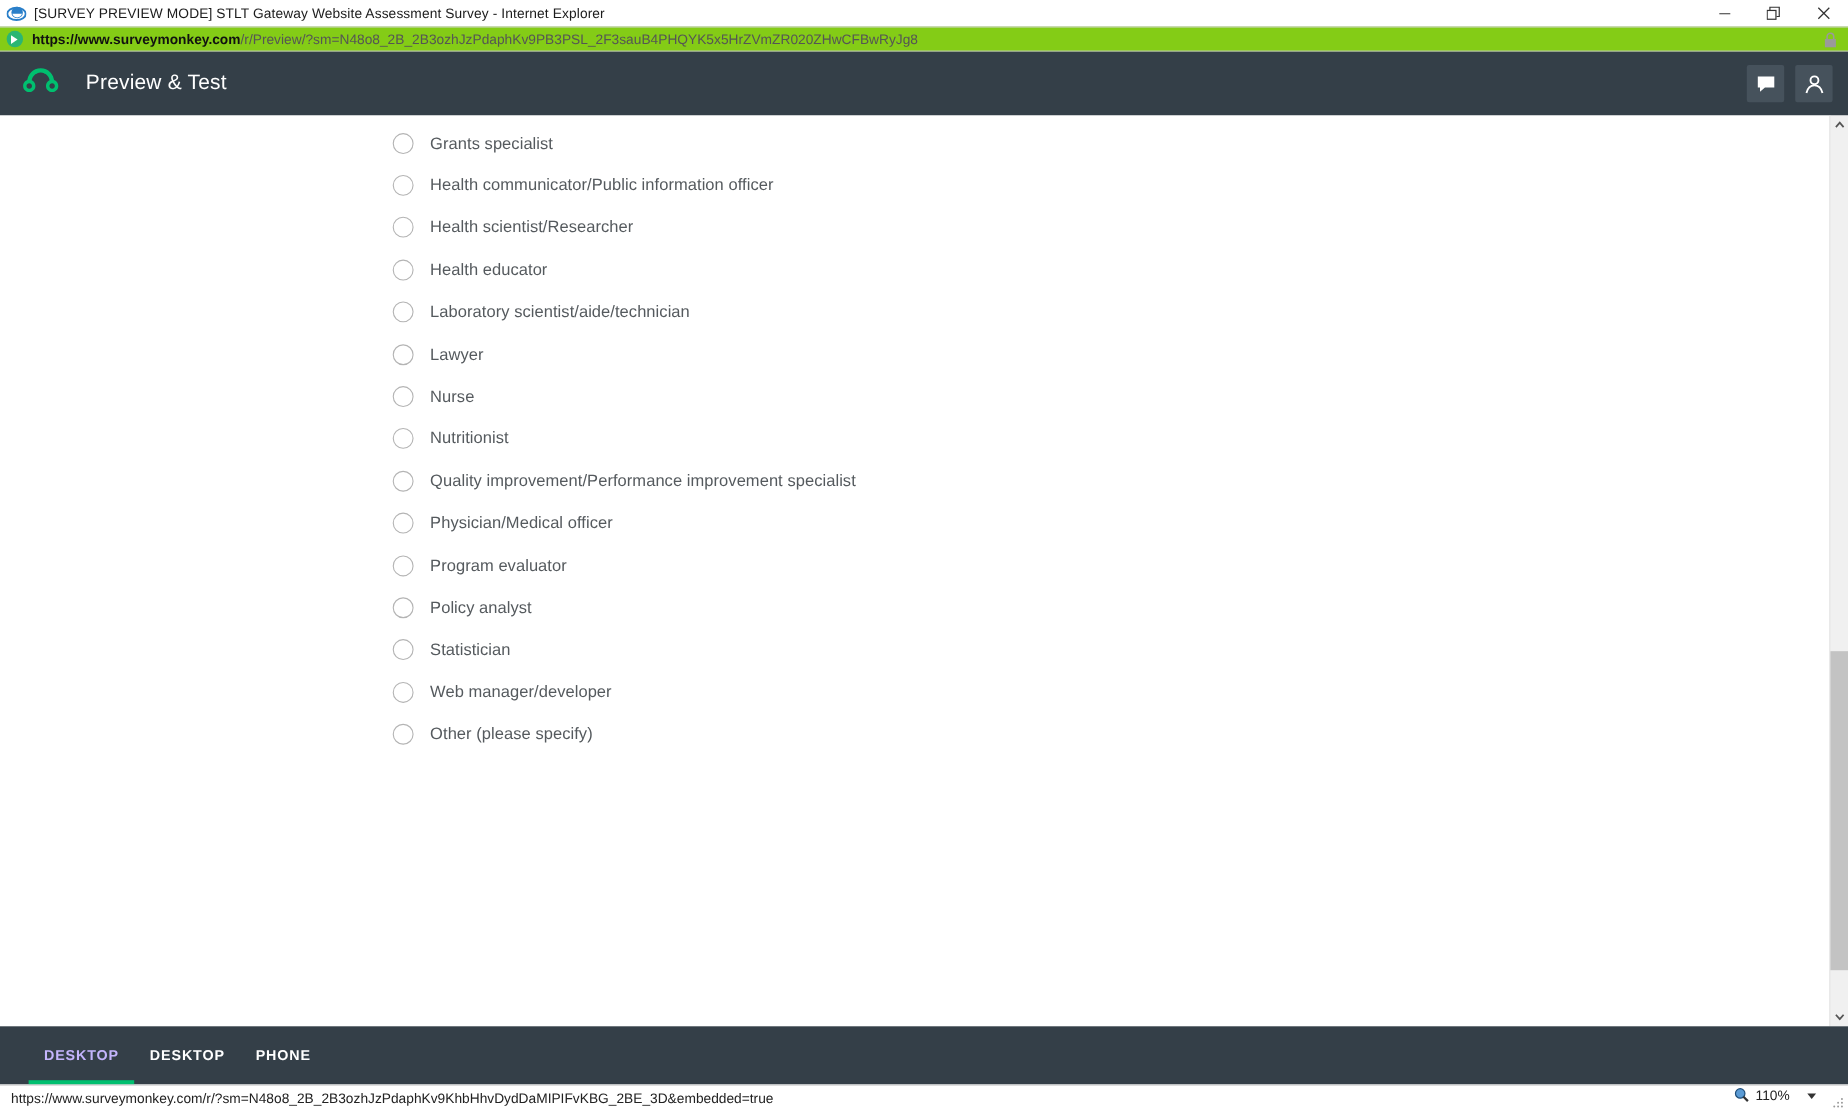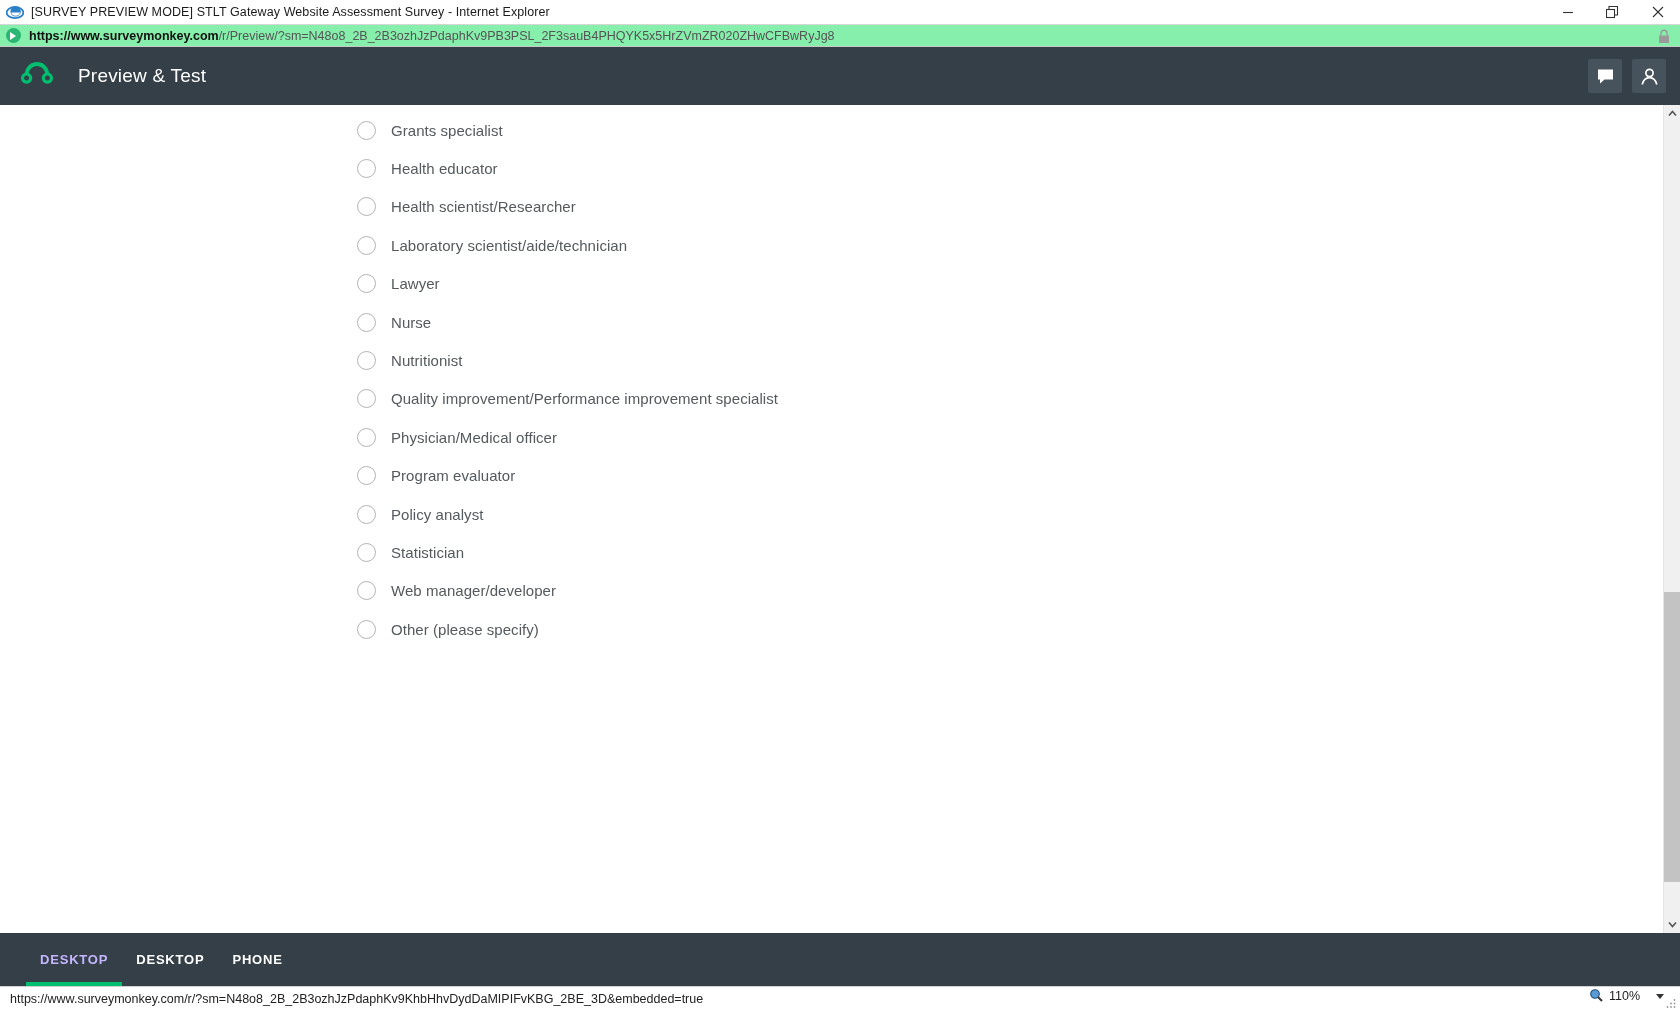--- a/index.html
+++ b/index.html
@@ -29,21 +29,21 @@
   }
   .win-btn {
     width: 45px; height: 24px; display: flex; align-items: center;
     justify-content: center; color: #333;
   }
   .win-btn svg { display: block; }
 
   
   .ie-addressbar {
     position: absolute; top: 24px; left: 0; width: 1680px; height: 23px;
-    background: #86efac; border-top: 1px solid #d6d6d6;
+    background: #84cc16; border-top: 1px solid #d6d6d6;
     border-bottom: 1px solid #c8c8c8;
     display: flex; align-items: center;
   }
   .addr-favicon {
     width: 15px; height: 15px; border-radius: 50%;
     background: #2bb673; margin-left: 6px; margin-right: 8px;
     flex: 0 0 auto; position: relative;
   }
   .addr-favicon:after {
     content: ""; position: absolute; left: 4px; top: 3.5px;
@@ -163,21 +163,21 @@
     position: absolute; left: 0; top: 986px;
     width: 1680px; height: 24px; background: #ffffff;
     border-top: 1px solid #d0d0d0;
     display: flex; align-items: center;
   }
   .status-url {
     margin-left: 10px; font-size: 12.5px; color: #222;
     white-space: nowrap;
   }
   .status-zoom {
-    position: absolute; right: 16px; top: 0; height: 18px;
+    position: absolute; right: 29px; top: 0; height: 18px;
     display: flex; align-items: center; gap: 6px;
     font-size: 12.5px; color: #222; cursor: pointer;
   }
   .status-caret {
     width: 0; height: 0; border-left: 4px solid transparent;
     border-right: 4px solid transparent; border-top: 5px solid #333;
     margin-left: 10px;
   }
   .status-grip {
     position: absolute; right: 3px; bottom: 3px;
@@ -256,25 +256,29 @@
 
 <div class="survey-canvas">
 
   <div class="options-list">
     <div class="option-row">
         <span class="radio"></span>
         <span class="option-label">Grants specialist</span>
       </div>
     <div class="option-row">
         <span class="radio"></span>
+        <span class="option-label">Health communicator/Public information officer</span>
+      </div>
+    <div class="option-row">
+        <span class="radio"></span>
+        <span class="option-label">Health scientist/Researcher</span>
+      </div>
+    <div class="option-row">
+        <span class="radio"></span>
         <span class="option-label">Health educator</span>
-      </div>
-    <div class="option-row">
-        <span class="radio"></span>
-        <span class="option-label">Health scientist/Researcher</span>
       </div>
     <div class="option-row">
         <span class="radio"></span>
         <span class="option-label">Laboratory scientist/aide/technician</span>
       </div>
     <div class="option-row">
         <span class="radio"></span>
         <span class="option-label">Lawyer</span>
       </div>
     <div class="option-row">

